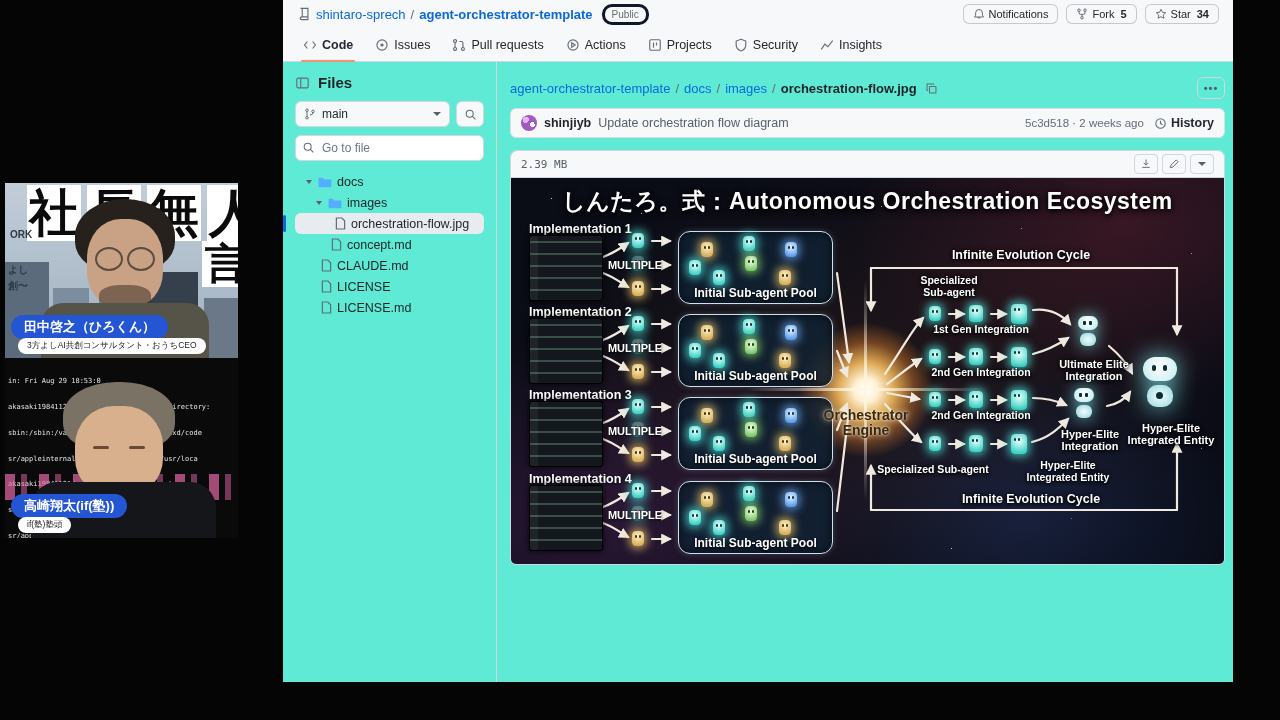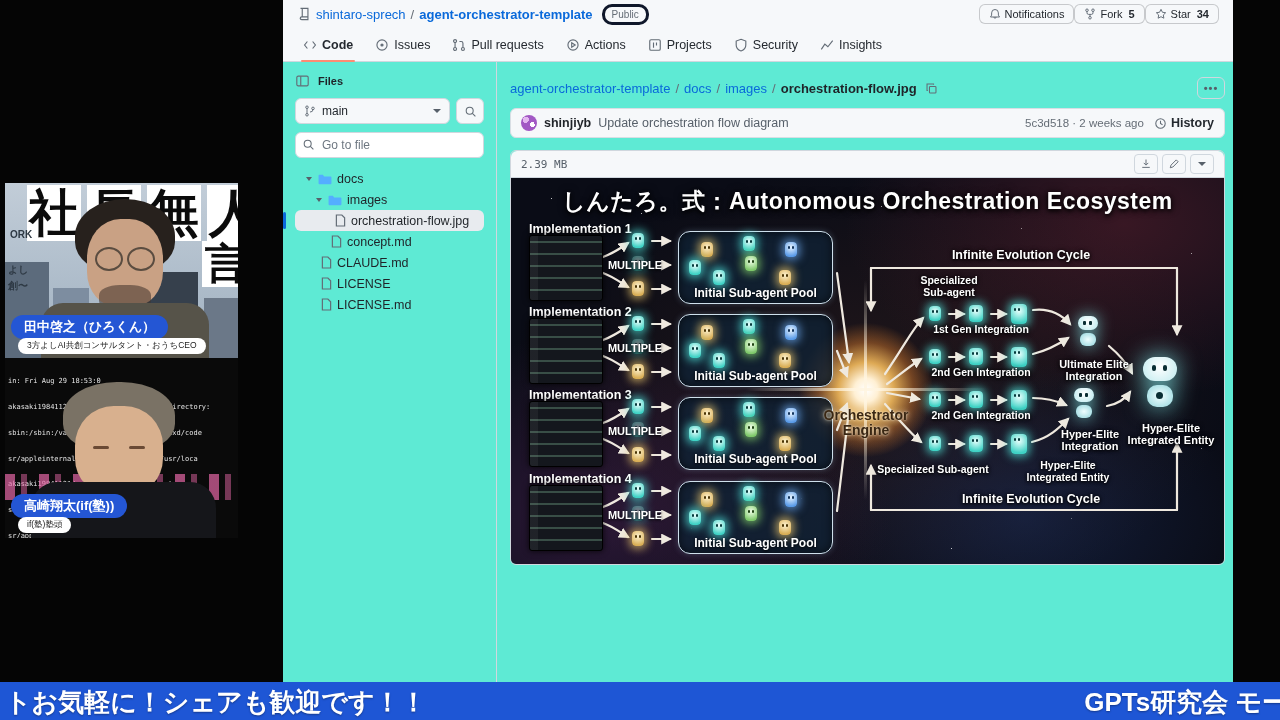--- a/index.html
+++ b/index.html
@@ -8,35 +8,35 @@
   .stage { position:relative; width:1280px; height:720px; background:#050505; overflow:hidden; }
 
   
   .gh { position:absolute; left:283px; top:0; width:950px; height:682px; background:#5eead4; color:#1f2328; }
   .gh-top { height:28px; background:#f6f8fa; display:flex; align-items:center; padding:0 14px; }
   .gh-top .crumb { display:flex; align-items:center; gap:5px; font-size:13px; }
   .gh-top a { color:#0969da; text-decoration:none; }
   .repo-name { font-weight:bold; color:#0969da; }
   .slash { color:#656d76; }
   .badge { font-size:10px; color:#656d76; border:3px solid #0f172a; border-radius:10px; padding:0 7px; line-height:15px; margin-left:4px; }
-  .gh-top-actions { margin-left:auto; display:flex; gap:0; }
+  .gh-top-actions { margin-left:auto; display:flex; gap:8px; }
   .ghbtn { display:flex; align-items:center; gap:4px; font-size:11px; color:#24292f; background:#f6f8fa;
            border:1px solid rgba(31,35,40,.22); border-radius:6px; padding:2px 9px; height:20px; }
   .ghbtn .cnt { color:#24292f; font-weight:600; margin-left:2px; }
   .gh-nav { height:34px; background:#f6f8fa; border-bottom:1px solid #d0d7de; display:flex; align-items:stretch; padding-left:10px; gap:2px; }
   .tab { display:flex; align-items:center; gap:5px; font-size:12.5px; color:#24292f; padding:0 10px; position:relative; cursor:pointer; }
   .tab.active { font-weight:600; }
   .tab.active::after { content:""; position:absolute; left:8px; right:8px; bottom:-1px; height:2px; background:#fd8c73; border-radius:2px; }
   .icn { flex:none; }
   svg.icn path, svg.icn circle, svg.icn line, svg.icn polyline, svg.icn rect { stroke:#636c76; stroke-width:1.3; fill:none; }
 
   .gh-body { display:flex; height:620px; }
   
   .sb { width:214px; border-right:1px solid #d0d7de; padding:12px 12px 0 12px; flex:none; }
-  .sb-files { display:flex; align-items:center; gap:8px; font-size:11px; font-weight:bold; margin-bottom:10px; }
+  .sb-files { display:flex; align-items:center; gap:8px; font-size:15px; font-weight:bold; margin-bottom:10px; }
   .sb-branchrow { display:flex; gap:6px; margin-bottom:8px; }
   .branch-btn { flex:1; display:flex; align-items:center; gap:6px; height:26px; border:1px solid #d0d7de; background:#f6f8fa; border-radius:6px; padding:0 8px; font-size:12px; color:#24292f; }
   .branch-btn .caret { margin-left:auto; width:0; height:0; border-left:4px solid transparent; border-right:4px solid transparent; border-top:4px solid #57606a; }
   .sq-btn { width:28px; height:26px; border:1px solid #d0d7de; background:#f6f8fa; border-radius:6px; display:flex; align-items:center; justify-content:center; }
   .goto { position:relative; margin-bottom:10px; }
   .goto input { width:100%; height:26px; border:1px solid #d0d7de; border-radius:6px; padding:0 8px 0 26px; font-size:12px; color:#24292f; background:#fff; font-family:"Liberation Sans",sans-serif; }
   .goto input::placeholder { color:#6e7781; }
   .goto .mag { position:absolute; left:7px; top:6px; }
   .trow { position:relative; display:flex; align-items:center; gap:5px; height:21px; font-size:12.5px; color:#1f2328; border-radius:6px; cursor:pointer; }
   .trow.sel { background:#e8ebef; }
@@ -637,18 +637,14 @@
     </div>
     <div class="pixelrow"></div>
     <div class="p2-hair"></div>
     <div class="p2-face"></div>
     <div class="p2-eyes"></div>
     <div class="p2-body"></div>
     <div class="pill-blue" style="left:6px;top:136px">高崎翔太(if(塾))</div>
     <div class="pill-white" style="left:13px;top:159px">if(塾)塾頭</div>
   </div>
 
-  <div class="ticker">
-    <div class="tl">トお気軽に！シェアも歓迎です！！</div>
-    <div class="tr">GPTs研究会 モー</div>
-  </div>
 
 </div>
 
 </body></html>

